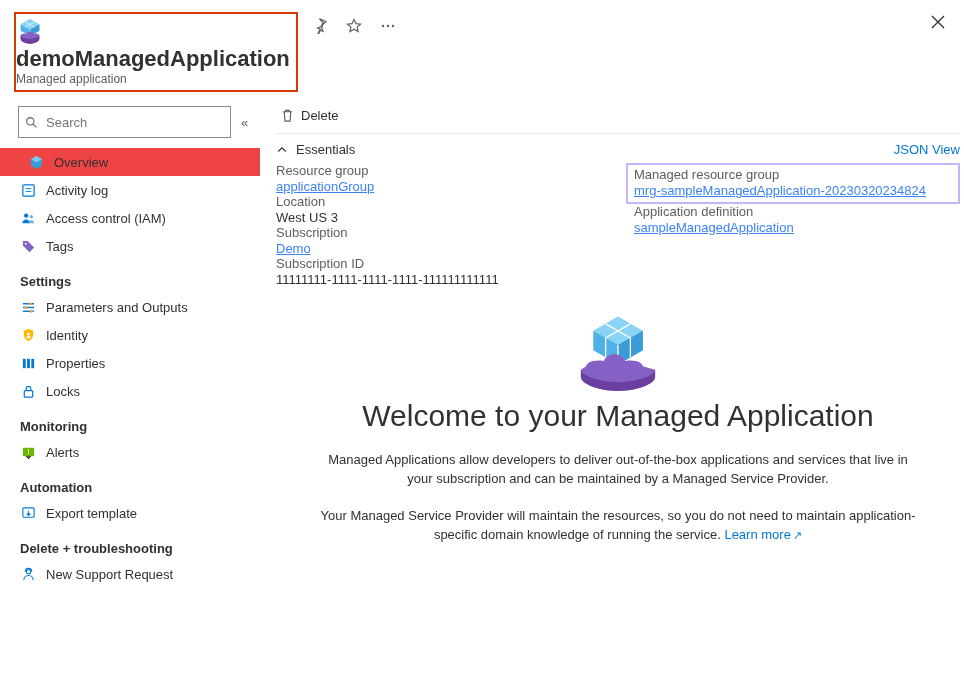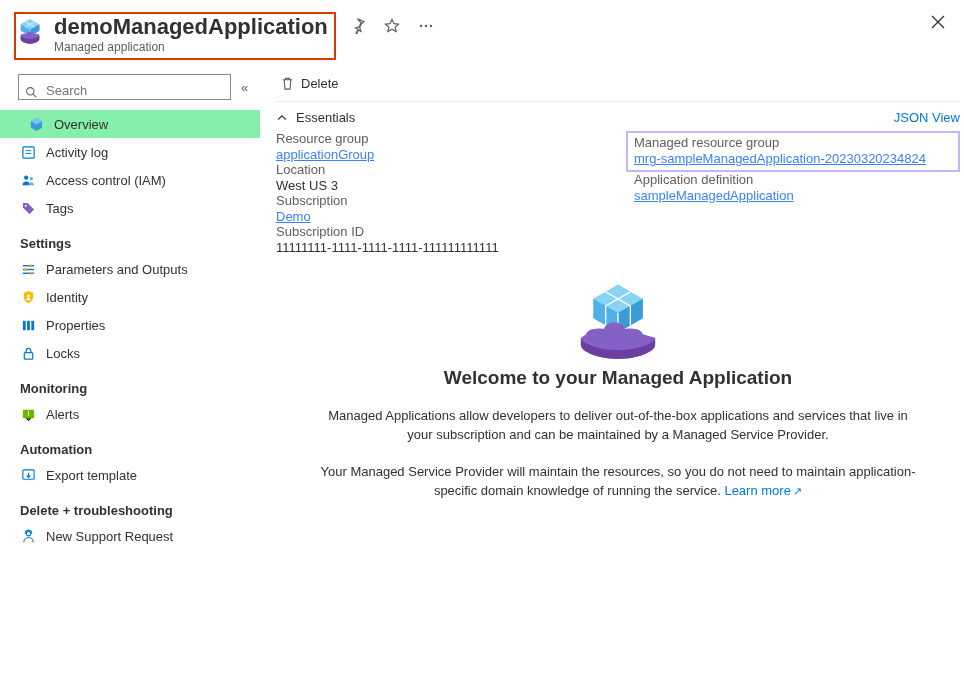--- a/index.html
+++ b/index.html
@@ -27,30 +27,30 @@
   .title-highlight { border: 2px solid #d83b01; padding: 0 6px 4px 0; margin-left:-4px; }
   .header-actions { display: flex; align-items: center; gap: 18px; margin-left: 14px; margin-top: 6px; }
   .header-actions .icon-btn { width: 16px; height: 16px; cursor: pointer; color: #605e5c; }
   .close-btn { position: absolute; right: 18px; top: 14px; cursor: pointer; color: #323130; }
 
   .body { display: flex; }
 
   
   .sidebar { width: 260px; flex-shrink: 0; padding: 6px 0 0 0; }
   .search-row { display: flex; align-items: center; padding: 0 14px 10px 18px; gap: 10px; }
-  .search-box { flex: 1; display: flex; align-items: flex-end; border: 1px solid #8a8886; height: 26px; padding: 0 6px; gap: 6px; }
+  .search-box { flex: 1; display: flex; align-items: center; border: 1px solid #8a8886; height: 32px; padding: 0 6px; gap: 6px; }
   .search-box input { border: none; outline: none; flex: 1; font-size: 13px; background: transparent; }
   .collapse-chev { color: #605e5c; cursor: pointer; font-size: 13px; }
 
   .nav-item {
     display: flex; align-items: center; gap: 10px;
     padding: 6px 10px 6px 20px; cursor: pointer;
     font-size: 13px;
   }
-  .nav-item.active { background: #86efac; padding-left: 28px; }
+  .nav-item.active { background: #ef4444; padding-left: 28px; }
   .nav-item .nav-icon { width: 16px; height: 16px; display: inline-flex; align-items: center; justify-content: center; }
   .nav-group {
     font-size: 13px; font-weight: 600; color: #323130;
     padding: 14px 10px 4px 20px;
     border-top: 0;
   }
   .nav-group::after { content: ""; display: block; }
 
   
   .main { flex: 1; padding: 6px 4px 0 16px; display: flex; flex-direction: column; }
@@ -68,31 +68,31 @@
   .essentials-grid { display: flex; gap: 16px; padding: 2px 0 10px 0; }
   .col { flex: 1; display: flex; flex-direction: column; }
   .field-label { font-size: 13px; color: #605e5c; }
   .field-value { font-size: 13px; }
   .field-value.link { color: #3b82f6; text-decoration: underline; cursor: pointer; }
   .field { display: flex; flex-direction: column; gap: 1px; }
   .mrg-highlight { border: 2px solid #c4b5fd; padding: 2px 6px 4px 6px; }
 
   .welcome { text-align: center; padding: 18px 20px 0 20px; }
   .welcome-icon { width: 90px; height: 76px; margin: 0 auto 8px auto; display: block; }
-  .welcome-title { font-size: 19px; font-weight: 700; margin: 4px 0 18px 0; }
+  .welcome-title { font-size: 30px; font-weight: 400; margin: 4px 0 18px 0; }
   .welcome-p { font-size: 13px; color: #323130; max-width: 600px; margin: 0 auto 18px auto; line-height: 1.45; }
   .learn-more { color: #0078d4; cursor: pointer; }
   .ext-icon { font-size: 11px; margin-left: 2px; }
 
 </style>
 </head>
 <body>
 
 <div class="header">
-  <div class="title-highlight" style="display:flex; align-items:flex-start;">
+  <div class="title-highlight" style="display:flex; align-items:flex-start;flex-direction:column;">
     <svg class="header-icon" viewBox="0 0 48 48">
       <g>
         <polygon points="24,2 40,11 40,22 24,31 8,22 8,11" fill="#50b0e8"></polygon>
         <polygon points="24,2 40,11 24,20 8,11" fill="#89d4f5"></polygon>
         <polygon points="24,20 40,11 40,22 24,31" fill="#3a9bd6"></polygon>
         <line x1="16" y1="6.5" x2="32" y2="15.5" stroke="#fff" stroke-width="1"></line>
         <line x1="32" y1="6.5" x2="16" y2="15.5" stroke="#fff" stroke-width="1"></line>
         <line x1="24" y1="20" x2="24" y2="31" stroke="#fff" stroke-width="1"></line>
         <path d="M8,30 C8,28 12,26 18,27 C20,22 28,22 30,27 C36,26 40,28 40,30 L40,36 C40,40 32,44 24,44 C16,44 8,40 8,36 Z" fill="#8661c5"></path>
         <path d="M8,30 C8,32 16,36 24,36 C32,36 40,32 40,30 L40,36 C40,40 32,44 24,44 C16,44 8,40 8,36 Z" fill="#6b3fa0"></path>

